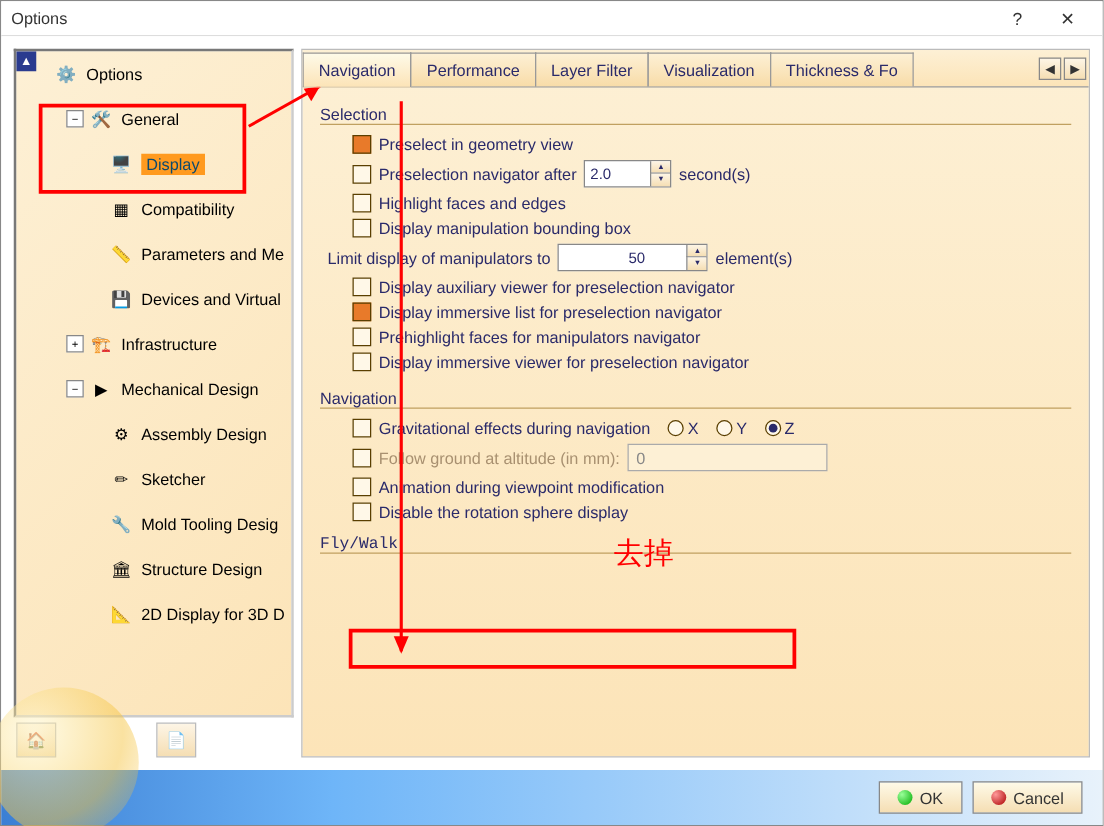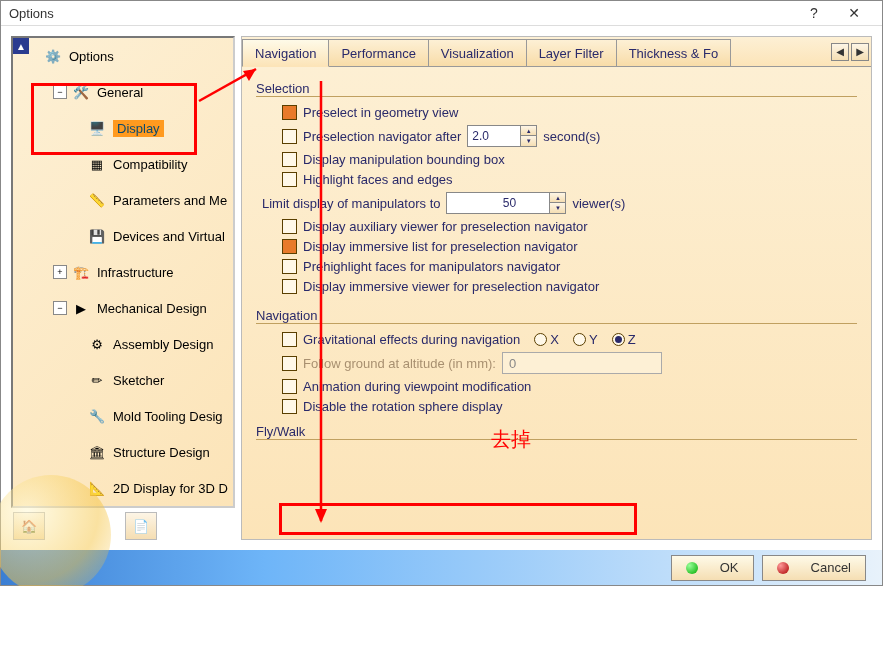--- a/index.html
+++ b/index.html
@@ -1,17 +1,17 @@
 <!DOCTYPE html>
 <html><head>
 <meta charset="utf-8">
 <style>
 * { box-sizing: border-box; margin: 0; padding: 0; }
 body { font-family: "Segoe UI", Arial, sans-serif; font-size: 13px; color: #333; background: #fff; }
-.window { width: 883px; height: 586px; border: 1px solid #888; background: #fff; display: flex; flex-direction: column; position: relative; }
+.window { width: 883px; height: 661px; border: 1px solid #888; background: #fff; display: flex; flex-direction: column; position: relative; }
 .titlebar { height: 28px; display: flex; align-items: center; padding: 0 8px; border-bottom: 1px solid #ddd; background: #fff; }
 .titlebar-title { flex: 1; font-size: 13px; }
 .titlebar-btn { width: 40px; height: 24px; display: flex; align-items: center; justify-content: center; font-size: 14px; cursor: pointer; }
 .body { flex: 1; display: flex; padding: 10px; gap: 6px; background: #fff; }
 .left-panel { width: 224px; display: flex; flex-direction: column; }
 .tree-wrap { flex: 1; display: flex; border: 2px inset #ccc; background: linear-gradient(135deg, #fdf0d5, #fce4b8); overflow: hidden; }
 .scroll-up { width: 16px; height: 16px; background: #2a3b8f; color: #fff; display: flex; align-items: center; justify-content: center; font-size: 10px; cursor: pointer; }
 .tree { flex: 1; overflow: hidden; position: relative; }
 .tree-node { display: flex; align-items: center; height: 36px; padding-left: 4px; white-space: nowrap; color: #000; }
 .tree-node.indent1 { padding-left: 24px; }
@@ -39,26 +39,26 @@
 .num-spin { width: 16px; display: flex; flex-direction: column; }
 .num-spin div { height: 10px; display: flex; align-items: center; justify-content: center; font-size: 6px; border-left: 1px solid #888; cursor: pointer; background: linear-gradient(#fdf5e6, #f5deb3); }
 .num-spin div:first-child { border-bottom: 1px solid #888; }
 .disabled-row { color: #a89070; }
 .disabled-input { width: 160px; height: 22px; border: 1px solid #aaa; background: #fdf0d5; padding: 0 6px; display: flex; align-items: center; color: #888; }
 .radio { display: inline-flex; align-items: center; gap: 3px; margin-left: 8px; cursor: pointer; }
 .radio-circle { width: 13px; height: 13px; border: 1px solid #5a3f00; border-radius: 50%; background: #fff8e8; display: flex; align-items: center; justify-content: center; }
 .radio-circle.on::after { content: ''; width: 7px; height: 7px; background: #2a2a6a; border-radius: 50%; }
 .bottom-bar { height: 44px; background: linear-gradient(90deg, #3b7fd4 0%, #6eb5f8 30%, #e8f2fb 100%); display: flex; align-items: center; justify-content: flex-end; padding: 0 16px; gap: 8px; position: relative; }
 .bottom-bar::before { content: ''; position: absolute; left: -10px; bottom: -10px; width: 120px; height: 120px; background: radial-gradient(circle at 30% 30%, #fff8d0, #f5c442 60%, rgba(245,196,66,0)); border-radius: 50%; opacity: 0.5; }
-.btn { height: 26px; padding: 0 14px; border: 1px solid #888; background: linear-gradient(#fefae8, #f5deb3); display: flex; align-items: center; gap: 22px; cursor: pointer; font-size: 13px; }
+.btn { height: 26px; padding: 0 14px; border: 1px solid #888; background: linear-gradient(#fefae8, #f5deb3); display: flex; align-items: center; gap: 6px; cursor: pointer; font-size: 13px; }
 .dot-green { width: 12px; height: 12px; background: radial-gradient(circle at 30% 30%, #9f9, #0a0); border-radius: 50%; }
 .dot-red { width: 12px; height: 12px; background: radial-gradient(circle at 30% 30%, #f99, #a00); border-radius: 50%; }
 
 .anno-box { position: absolute; border: 3px solid #ff0000; pointer-events: none; }
-.anno-text { position: absolute; color: #ff0000; font-size: 20px; font-weight: normal; pointer-events: none; }
+.anno-text { position: absolute; color: #ff0000; font-size: 24px; font-weight: normal; pointer-events: none; }
 </style>
 </head>
 <body>
 
 <div class="window">
   <div class="titlebar">
     <span class="titlebar-title">Options</span>
     <div class="titlebar-btn">?</div>
     <div class="titlebar-btn">✕</div>
   </div>
@@ -130,22 +130,22 @@
       <div class="left-buttons">
         <div class="icon-btn">🏠</div>
         <div class="icon-btn">📄</div>
       </div>
     </div>
 
     <div class="right-panel">
       <div class="tabs">
         <div class="tab active">Navigation</div>
         <div class="tab">Performance</div>
+        <div class="tab">Layer Filter</div>
         <div class="tab">Visualization</div>
-        <div class="tab">Layer Filter</div>
         <div class="tab">Thickness &amp; Fo</div>
         <div class="tab-scroll">
           <div class="tab-arrow">◀</div>
           <div class="tab-arrow">▶</div>
         </div>
       </div>
 
       <div class="content">
         <span class="group-label">Selection</span>
         <div class="row">
@@ -159,36 +159,36 @@
             <span class="num-val">2.0</span>
             <div class="num-spin">
                 <div>▲</div>
                 <div>▼</div>
               </div>
           </div>
           <span>second(s)</span>
         </div>
         <div class="row">
           <span class="cb"></span>
+          <span>Highlight faces and edges</span>
+        </div>
+        <div class="row">
+          <span class="cb"></span>
           <span>Display manipulation bounding box</span>
-        </div>
-        <div class="row">
-          <span class="cb"></span>
-          <span>Highlight faces and edges</span>
         </div>
         <div class="row" style="margin-left:6px;">
           <span>Limit display of manipulators to</span>
           <div class="num-input" style="width:120px;padding-left:22px;">
             <span class="num-val" style="text-align:center;">50</span>
             <div class="num-spin">
                 <div>▲</div>
                 <div>▼</div>
               </div>
           </div>
-          <span>viewer(s)</span>
+          <span>element(s)</span>
         </div>
         <div class="row">
           <span class="cb"></span>
           <span>Display auxiliary viewer for preselection navigator</span>
         </div>
         <div class="row">
           <span class="cb checked"></span>
           <span>Display immersive list for preselection navigator</span>
         </div>
         <div class="row">
@@ -226,21 +226,21 @@
         </div>
         <div class="row">
           <span class="cb"></span>
           <span>Animation during viewpoint modification</span>
         </div>
         <div class="row">
           <span class="cb"></span>
           <span>Disable the rotation sphere display</span>
         </div>
 
-        <span class="group-label" style="margin-top:10px;">Fly/Walk</span>
+        <span class="group-label" style="margin-top:10px;font-family:Liberation Mono, monospace;">Fly/Walk</span>
       </div>
     </div>
   </div>
 
   <div class="bottom-bar">
     <div class="btn">
         <span class="dot-green"></span>
         <span>OK</span>
       </div>
     <div class="btn">

